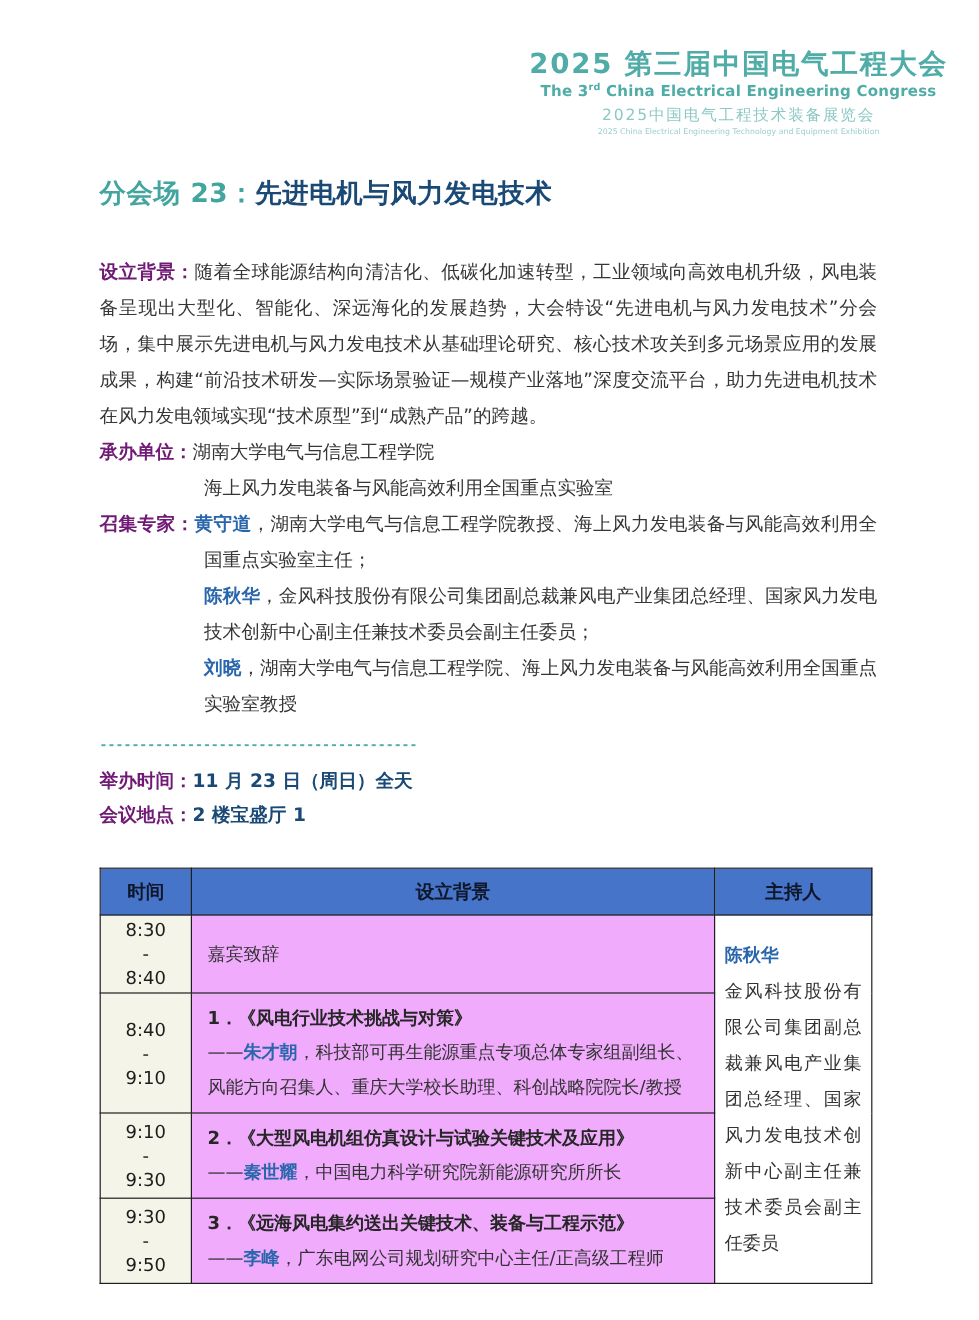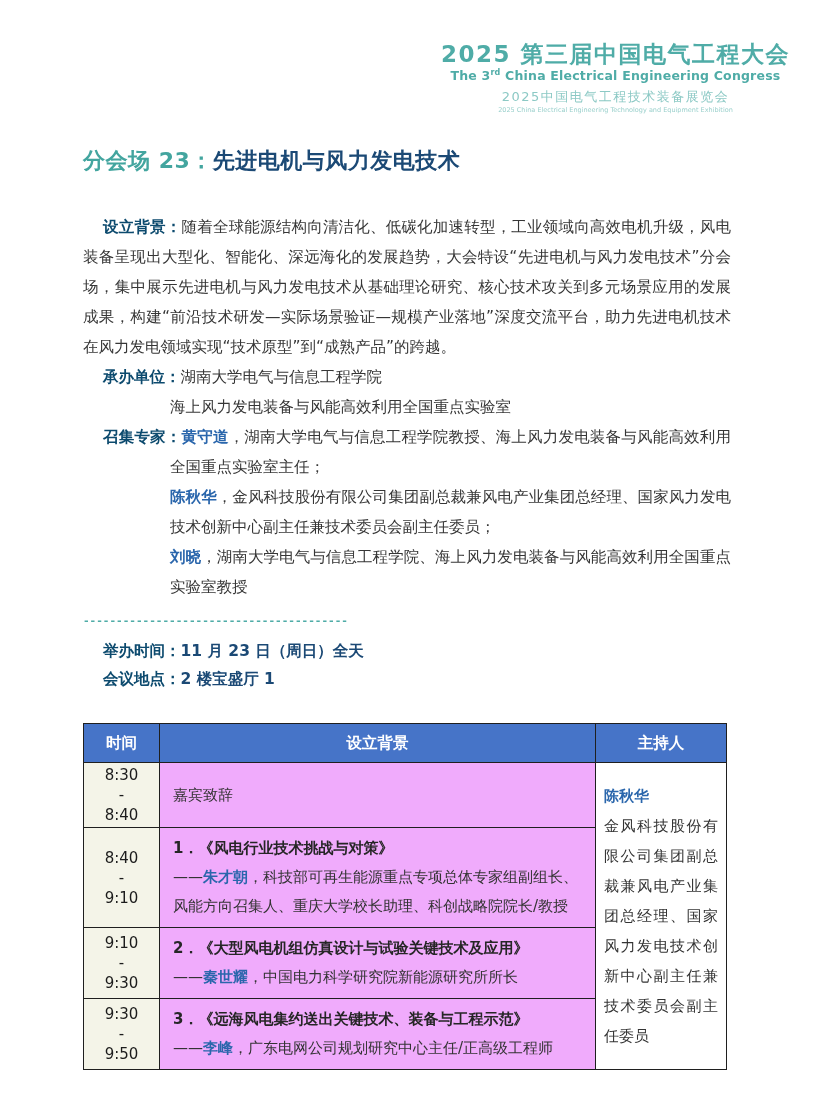--- a/index.html
+++ b/index.html
@@ -20,35 +20,35 @@
 
   
   .main { position:absolute; left:83px; top:146px; width:648px; }
   .session-title { font-size:22px; font-weight:bold; margin:0 0 36px 0; letter-spacing:0.5px; }
   .session-num  { color:#43A59F; }
   .session-name { color:#1B4975; }
 
   .para, .hang-first, .hang {
     font-size:15.5px; line-height:30px; color:#363636; text-align:justify;
   }
-  .label { color:#0c4a6e; font-weight:bold;margin-left:20px; }
+  .label { color:#701a75; font-weight:bold; }
   .hang-first { padding-left:87px; text-indent:-87px; }
   .hang       { padding-left:87px; }
   .pname { color:#2A66AC; font-weight:bold; }
 
   .separator { color:#4FACA7; font-family:"DejaVu Sans Mono","Liberation Mono",monospace;
                font-size:11px; font-weight:bold; margin:12px 0 10px 0; letter-spacing:0; }
 
   .info-line { font-size:15.5px; font-weight:bold; line-height:28px; }
   .info-value { color:#1B4975; }
 
   
   .schedule { border-collapse:collapse; table-layout:fixed; width:643px; margin-top:30px; }
   .schedule th, .schedule td { border:1.5px solid #1f1f1f; }
-  .schedule th { background:#4674C8; color:#ffffff; font-size:15.5px; font-weight:bold; height:36px; }
+  .schedule th { background:#4674C8; color:#0f172a; font-size:15.5px; font-weight:bold; height:36px; }
   .col-time { width:76px; } .col-report { width:436px; } .col-mod { width:131px; }
   td.time-cell { background:#F4F4E8; text-align:center; font-size:15px; color:#1c1c1c; line-height:20px; }
   td.report-cell { padding:6px 10px 6px 13px; font-size:15px; color:#333333; line-height:29px; vertical-align:middle; background:#f0abfc; }
   .report-title { font-weight:bold; color:#262626; }
   td.moderator-cell { padding:6px 8px; font-size:15px; line-height:30px; vertical-align:middle; color:#333333; background:#ffffff; text-align:justify; }
   .r1 { height:65px; } .r2 { height:90px; } .r3 { height:58px; } .r4 { height:60px; }
 
   .page-num { position:absolute; left:0; right:0; top:1036px; text-align:center; font-size:11px; color:#4a4a4a; }
 </style>
 </head>

